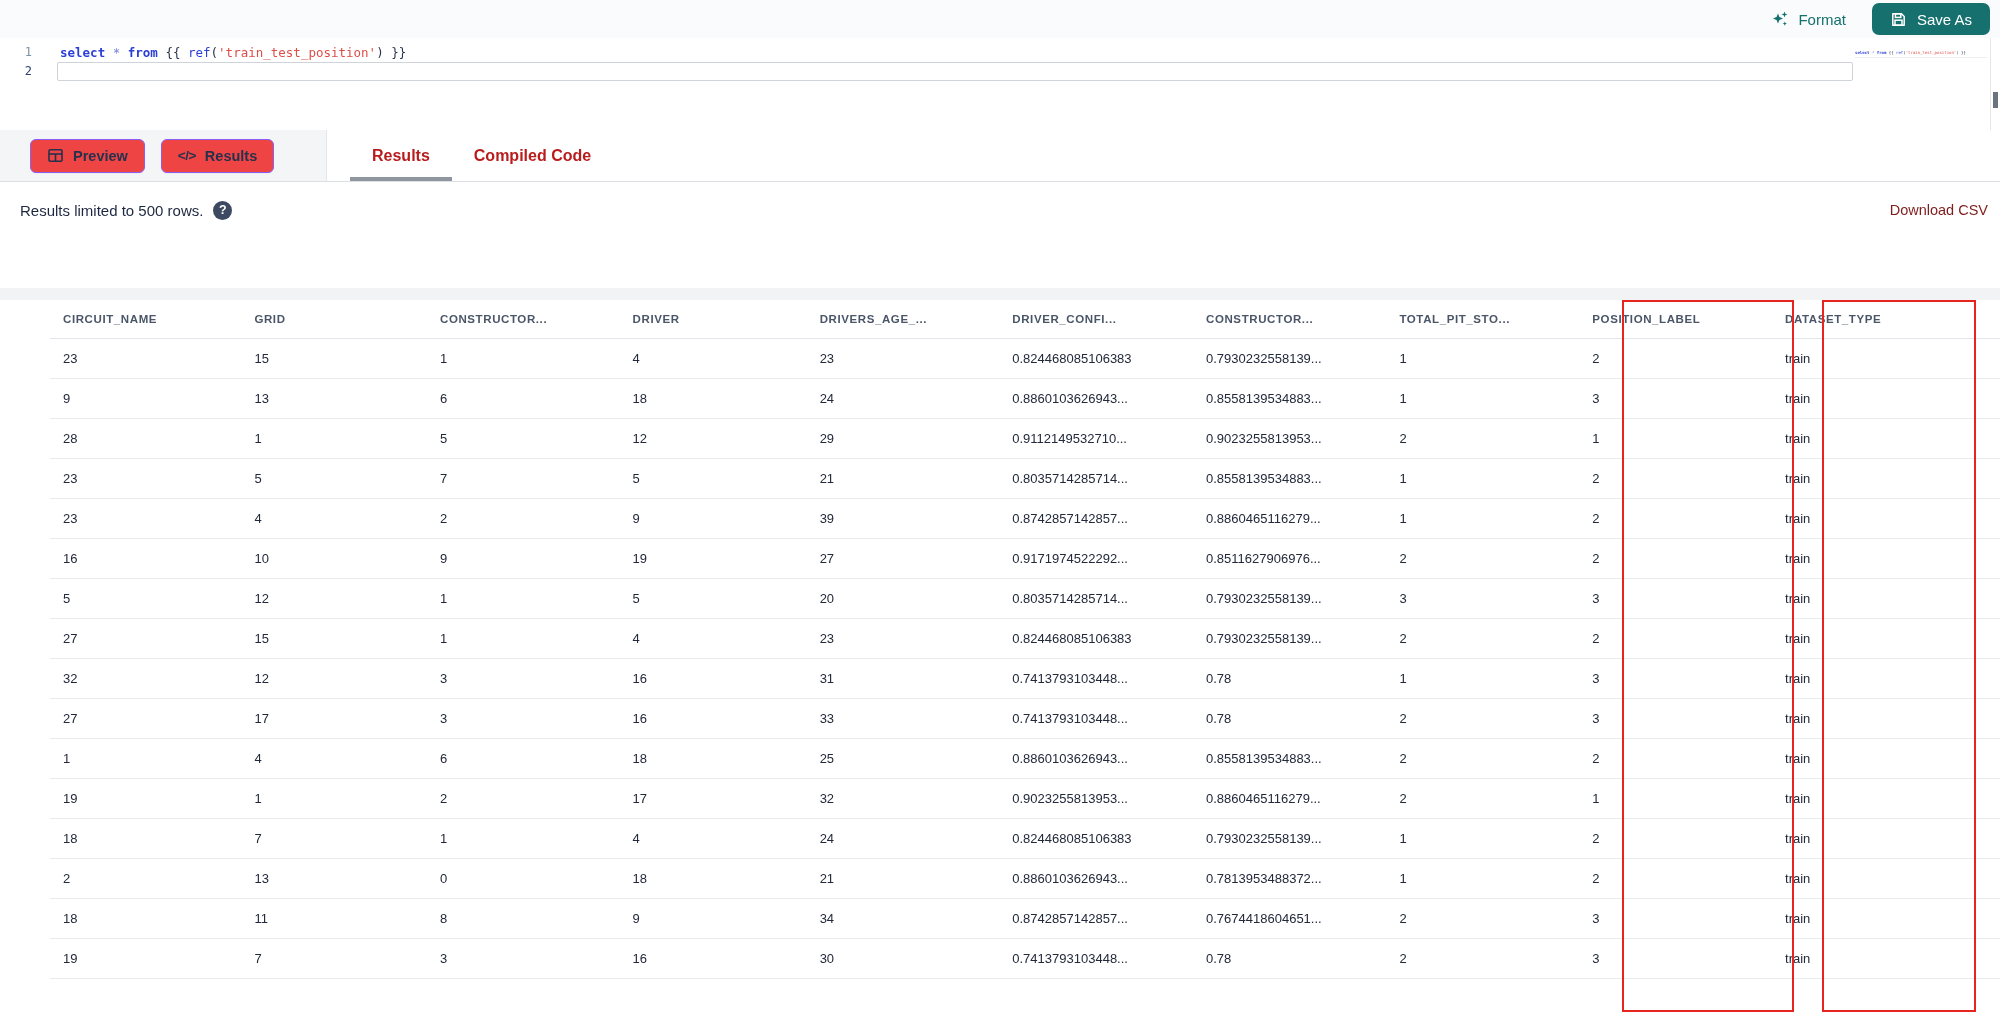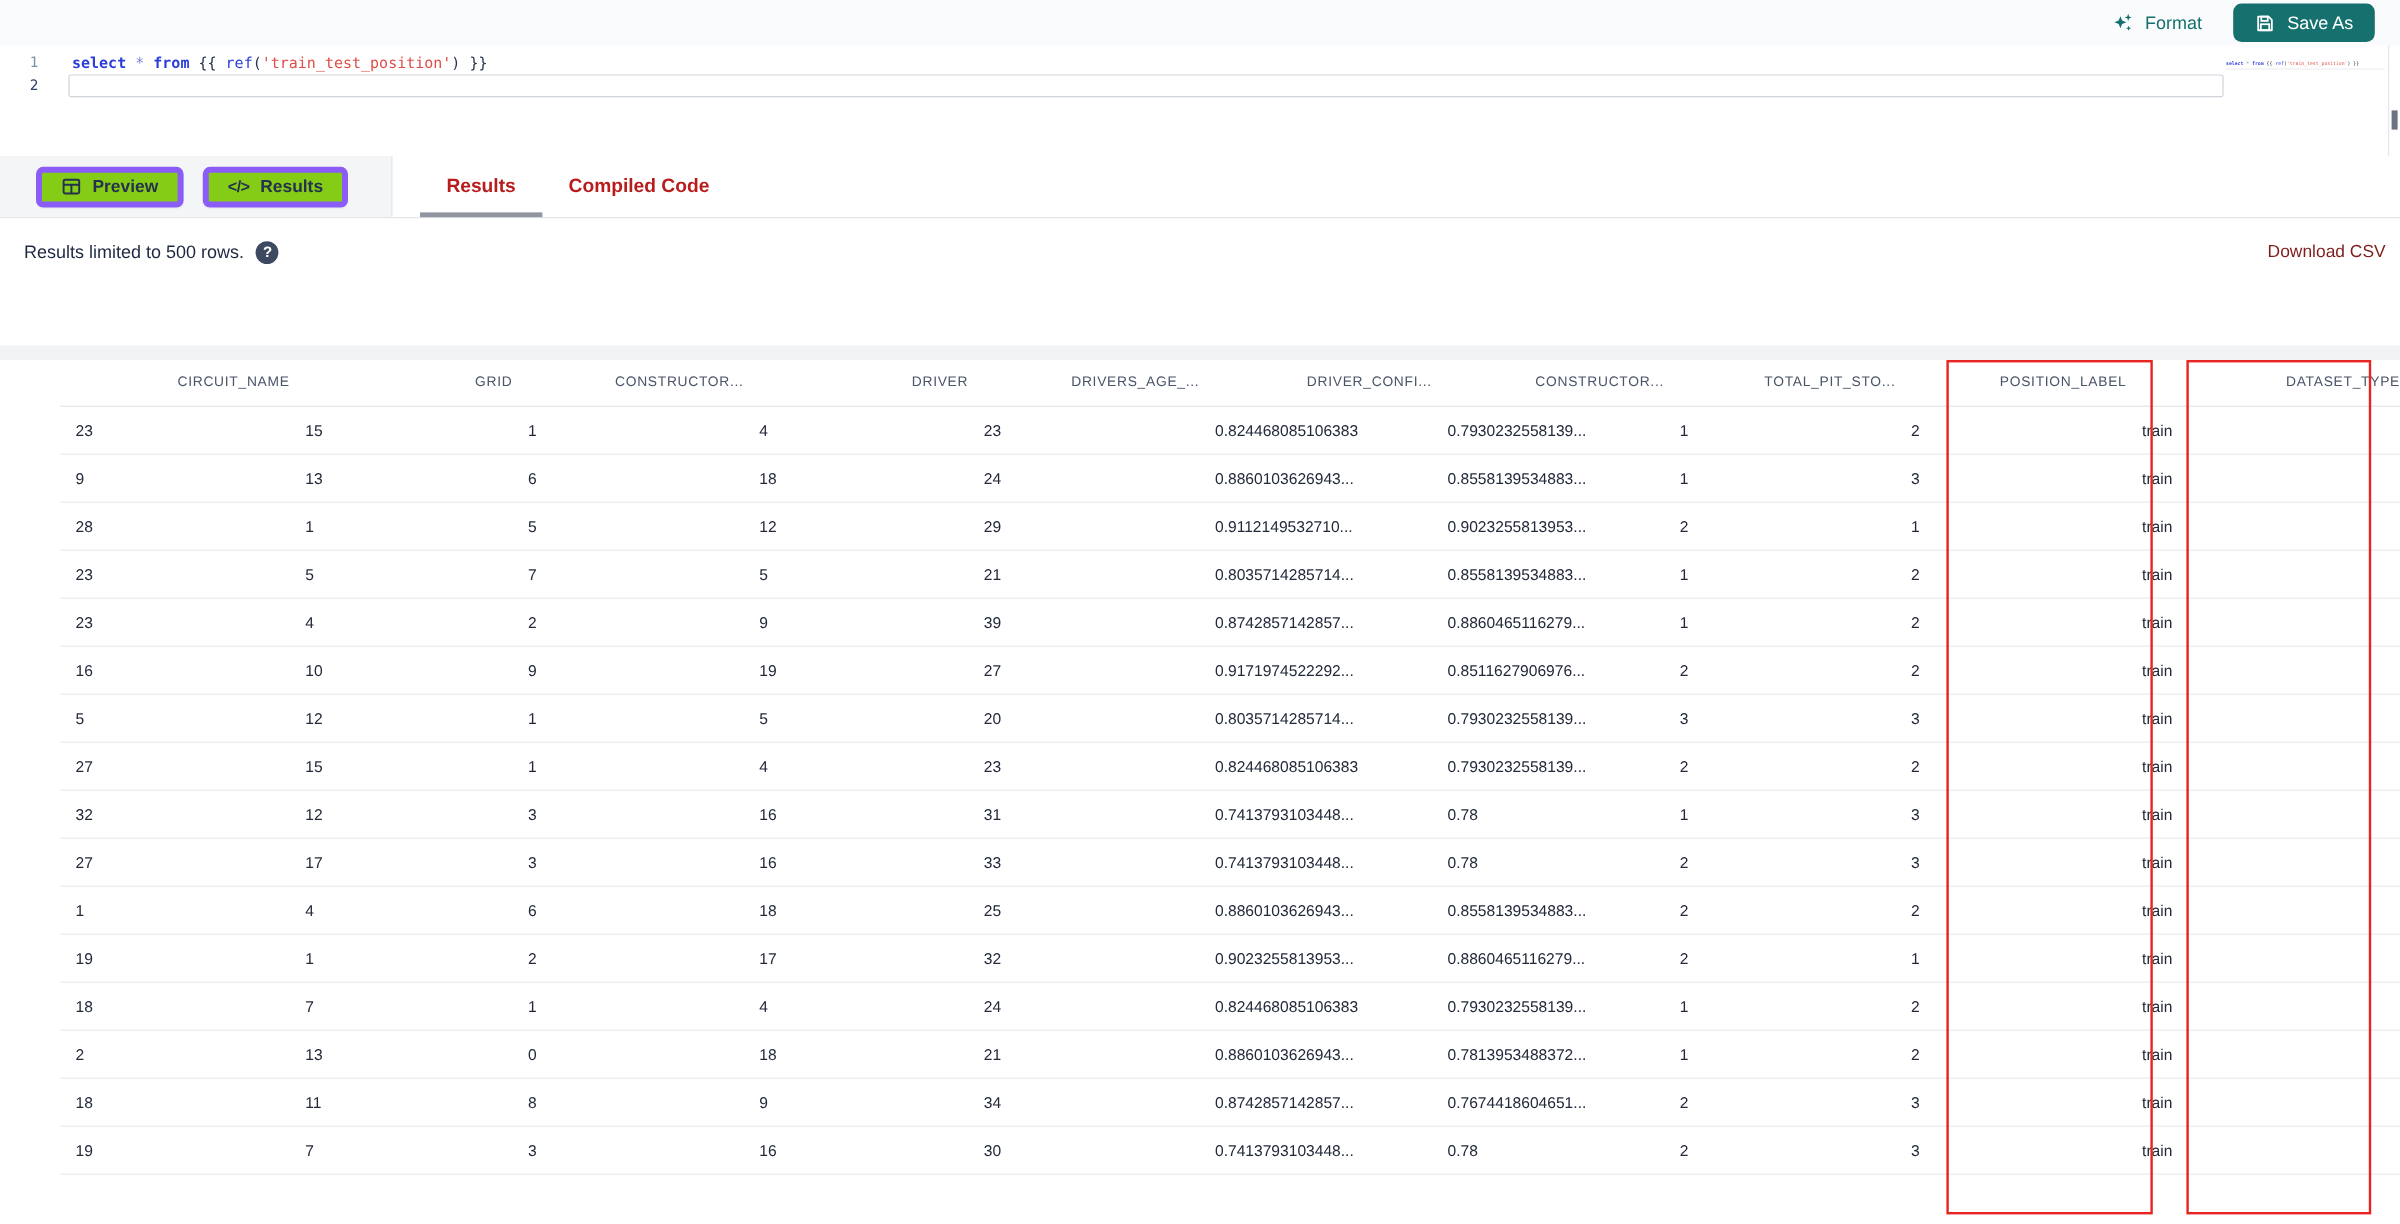--- a/index.html
+++ b/index.html
@@ -6,21 +6,21 @@
   html,body { width:2000px; height:1020px; overflow:hidden; background:#fff;
     font-family:"Liberation Sans", sans-serif; color:#222b3d; }
   #app { position:relative; width:2000px; height:1020px; background:#fff; }
 
   
   #top-strip { position:absolute; left:880px; top:0; width:1110px; height:3px; background:#e9ebef; }
   #top-tick  { position:absolute; left:250px; top:0; width:1px; height:6px; background:#d7dade; }
 
   
   #editor-toolbar { position:absolute; left:0; top:0; width:2000px; height:38px;
-    background:#fafbfc; display:flex; justify-content:flex-end; align-items:center; gap:26px; padding-right:21px; }
+    background:#fafbfc; display:flex; justify-content:flex-end; align-items:center; gap:26px; padding-right:10px; }
   #format-btn { display:flex; align-items:center; gap:9px; background:none; border:none;
     color:#15706e; font-size:15px; font-family:inherit; cursor:pointer; }
   #saveas-btn { display:flex; align-items:center; gap:10px; background:#15706e; border:none;
     color:#fff; font-size:15px; font-weight:400; font-family:inherit; height:32px; padding:0 18px;
     border-radius:7px; cursor:pointer; }
 
   
   #code-area { position:absolute; left:0; top:38px; width:2000px; height:92px; background:#fff; }
   #code-lines { position:absolute; left:0; top:5px; right:0; }
   .code-line { display:flex; height:19px; line-height:19px; }
@@ -41,21 +41,21 @@
     border-bottom:1px solid #eceef2; }
   #editor-scroll-track { position:absolute; left:1990px; top:0; width:1px; height:92px; background:#e4e6ea; }
   #editor-scroll-thumb { position:absolute; left:1993px; top:54px; width:5px; height:16px; background:#6b7280; }
 
   
   #action-bar { position:absolute; left:0; top:130px; width:2000px; height:52px;
     display:flex; border-bottom:1px solid #dcdfe4; background:#fff; }
   #action-left { width:327px; height:100%; background:#f4f5f7; border-right:1px solid #e4e6ea;
     display:flex; align-items:center; padding-left:30px; gap:16px; }
   .tool-btn { display:flex; align-items:center; gap:9px; height:34px; padding:0 16px;
-    background:#84cc16; border:5px solid #8b5cf6; border-radius:6px; color:#25314d;
+    background:#ef4444; border:1px solid #8b5cf6; border-radius:6px; color:#25314d;
     font-size:14.5px; font-weight:600; font-family:inherit; cursor:pointer;
     box-shadow:0 1px 1px rgba(20,30,50,.04);text-align:center; }
   .code-glyph { font-weight:700; font-size:13.5px; letter-spacing:-.5px; color:#25314d; }
   #tab-bar { display:flex; align-items:center; height:100%; margin-left:33px; }
   .tab { position:relative; height:100%; display:flex; align-items:center; padding:0 12px;
     margin-right:20px; font-size:16px; font-weight:600; color:#b91c1c; cursor:pointer; }
   .tab.active::after { content:""; position:absolute; left:-10px; right:-10px; bottom:0;
     height:4px; background:#8f969f; }
 
   
@@ -64,21 +64,21 @@
   .info-left { display:flex; align-items:center; gap:10px; font-size:15px; color:#1d2840; }
   .help { width:19px; height:19px; border-radius:50%; background:#3c4961; color:#fff;
     font-size:12.5px; font-weight:700; display:flex; align-items:center; justify-content:center; cursor:pointer; }
   #download-csv { color:#7f1d1d; font-size:14.5px; text-decoration:none; cursor:pointer; }
 
   
   #gray-band { position:absolute; left:0; top:288px; width:2000px; height:12px; background:#f1f3f5; }
   #table-wrap { position:absolute; left:0; top:300px; width:2000px; height:720px; overflow:hidden; background:#fff; }
   table { border-collapse:collapse; margin-left:50px; table-layout:fixed; }
   col { width:200px; } col.last { width:240px; }
-  th { height:38px; text-align:right; padding-left:13px; font-size:11.5px; font-weight:400;
+  th { height:38px; text-align:left; padding-left:13px; font-size:11.5px; font-weight:700;
     letter-spacing:.6px; color:#4a5568; border-bottom:1px solid #e2e5e9; white-space:nowrap; }
   td { height:40px; padding-left:13px; font-size:13px; color:#22293a;
     border-bottom:1px solid #e9ebef; white-space:nowrap; }
 
   
   .red-box { position:absolute; top:300px; height:712px; border:2px solid #e82420; z-index:5; }
   #red-box-1 { left:1622px; width:172px; }
   #red-box-2 { left:1822px; width:154px; }
 
   svg { display:block; }

